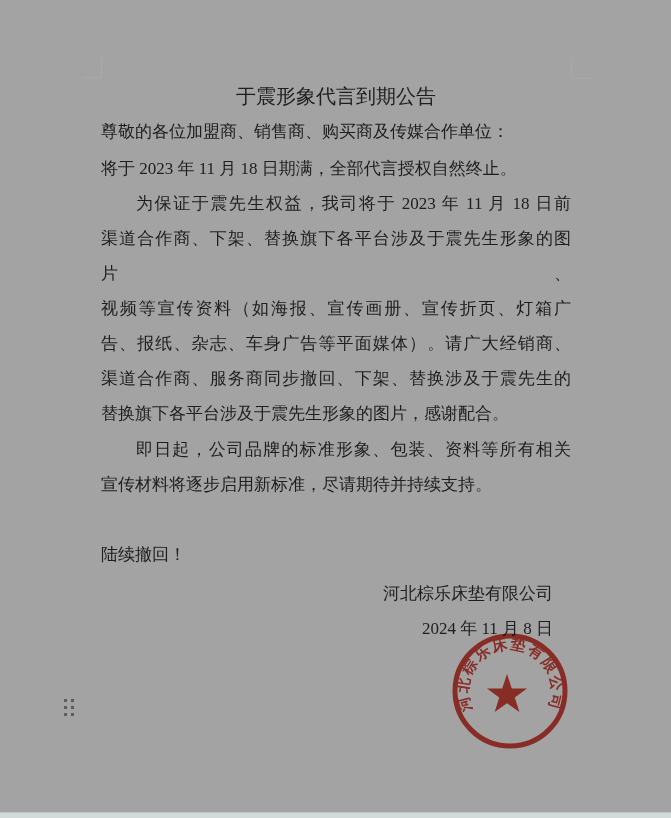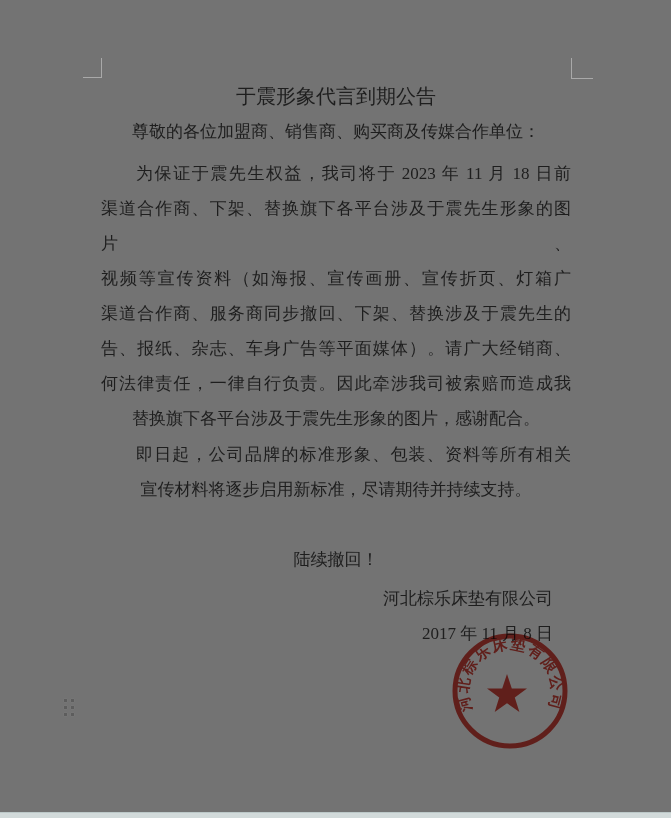--- a/index.html
+++ b/index.html
@@ -1,20 +1,20 @@
 <!DOCTYPE html>
 <html><head>
 <meta charset="utf-8">
 <style>
   html, body { margin: 0; padding: 0; background: #ffffff; }
   .page {
     position: relative;
     width: 671px;
     height: 818px;
-    background: #737373;
+    background: #a3a3a3;
     overflow: hidden;
     font-family: "Liberation Serif", "DejaVu Serif", serif;
     color: #1e1e1e;
   }
   
   .content {
     position: absolute;
     left: 101px;
     top: 0;
     width: 470px;
@@ -31,24 +31,24 @@
     font-size: 17px;
     line-height: 35px;
     white-space: nowrap;
   }
   .line.j {
     white-space: normal;
     text-align: justify;
     text-align-last: justify;
     text-justify: inter-character;
   }
-  .line.last { text-align: center; white-space: normal; }
+  .line.last { text-align: left; white-space: normal; }
   .indent { padding-left: 35px; box-sizing: border-box; }
   .para-2 { margin-top: 2px; }
-  .para-3 { margin-top: 7px; }
+  .para-3 { }
   .para-4 { margin-top: 1px; }
   .closing { margin-top: 35px; }
   .sig { margin-top: 4px; text-align: right; padding-right: 18px; }
   .sig .line { text-align: right; }
   
   .mark { position: absolute; background: #a9a9a9; }
   .tl-v { left: 101px; top: 58px; width: 1px; height: 19px; }
   .tl-h { left: 83px;  top: 77px; width: 19px; height: 1px; }
   .tr-v { left: 571px; top: 58px; width: 1px; height: 20px; }
   .tr-h { left: 571px; top: 78px; width: 22px; height: 1px; }
@@ -95,42 +95,42 @@
   <div class="mark tl-h"></div>
   <div class="mark tr-v"></div>
   <div class="mark tr-h"></div>
 
   <div class="content">
     <div class="doc-title">于震形象代言到期公告</div>
 
     <div class="line last">尊敬的各位加盟商、销售商、购买商及传媒合作单位：</div>
 
     <div class="para-2">
+      <div class="line last">将于 2023 年 11 月 18 日期满，全部代言授权自然终止。</div>
     </div>
 
     <div class="para-3">
       <div class="line j indent">为保证于震先生权益，我司将于 2023 年 11 月 18 日前</div>
       <div class="line j">渠道合作商、下架、替换旗下各平台涉及于震先生形象的图片、</div>
       <div class="line j">视频等宣传资料（如海报、宣传画册、宣传折页、灯箱广</div>
+      <div class="line j">告、报纸、杂志、车身广告等平面媒体）。请广大经销商、</div>
       <div class="line j">渠道合作商、服务商同步撤回、下架、替换涉及于震先生的</div>
-      <div class="line j">告、报纸、杂志、车身广告等平面媒体）。请广大经销商、</div>
-      <div class="line j">何法律责任，一律自行负责。因此牵涉我司被索赔而造成我</div>
       <div class="line last">替换旗下各平台涉及于震先生形象的图片，感谢配合。</div>
     </div>
 
     <div class="para-4">
       <div class="line j indent">即日起，公司品牌的标准形象、包装、资料等所有相关</div>
       <div class="line last">宣传材料将逐步启用新标准，尽请期待并持续支持。</div>
     </div>
 
     <div class="line last closing">陆续撤回！</div>
 
     <div class="sig">
       <div class="line">河北棕乐床垫有限公司</div>
-      <div class="line">2017 年 11 月 8 日</div>
+      <div class="line">2024 年 11 月 8 日</div>
     </div>
   </div>
 
   <svg class="seal" viewBox="0 0 120 120" aria-hidden="true">
     <circle cx="60" cy="60" r="55" fill="none" stroke-width="5" stroke="#d2342a"></circle>
     <polygon points="57,43 61.8,57.4 77,57.5 64.8,66.5 69.4,81 57,72.2 44.7,81 49.2,66.5 37,57.5 52.2,57.4" fill="#d2342a"></polygon>
     <defs>
       <path id="sealArc" d="M 21.94 77.75 A 42 42 0 1 1 98.06 77.75" fill="none"></path>
     </defs>
     <text text-anchor="middle" fill="#d2342a">

